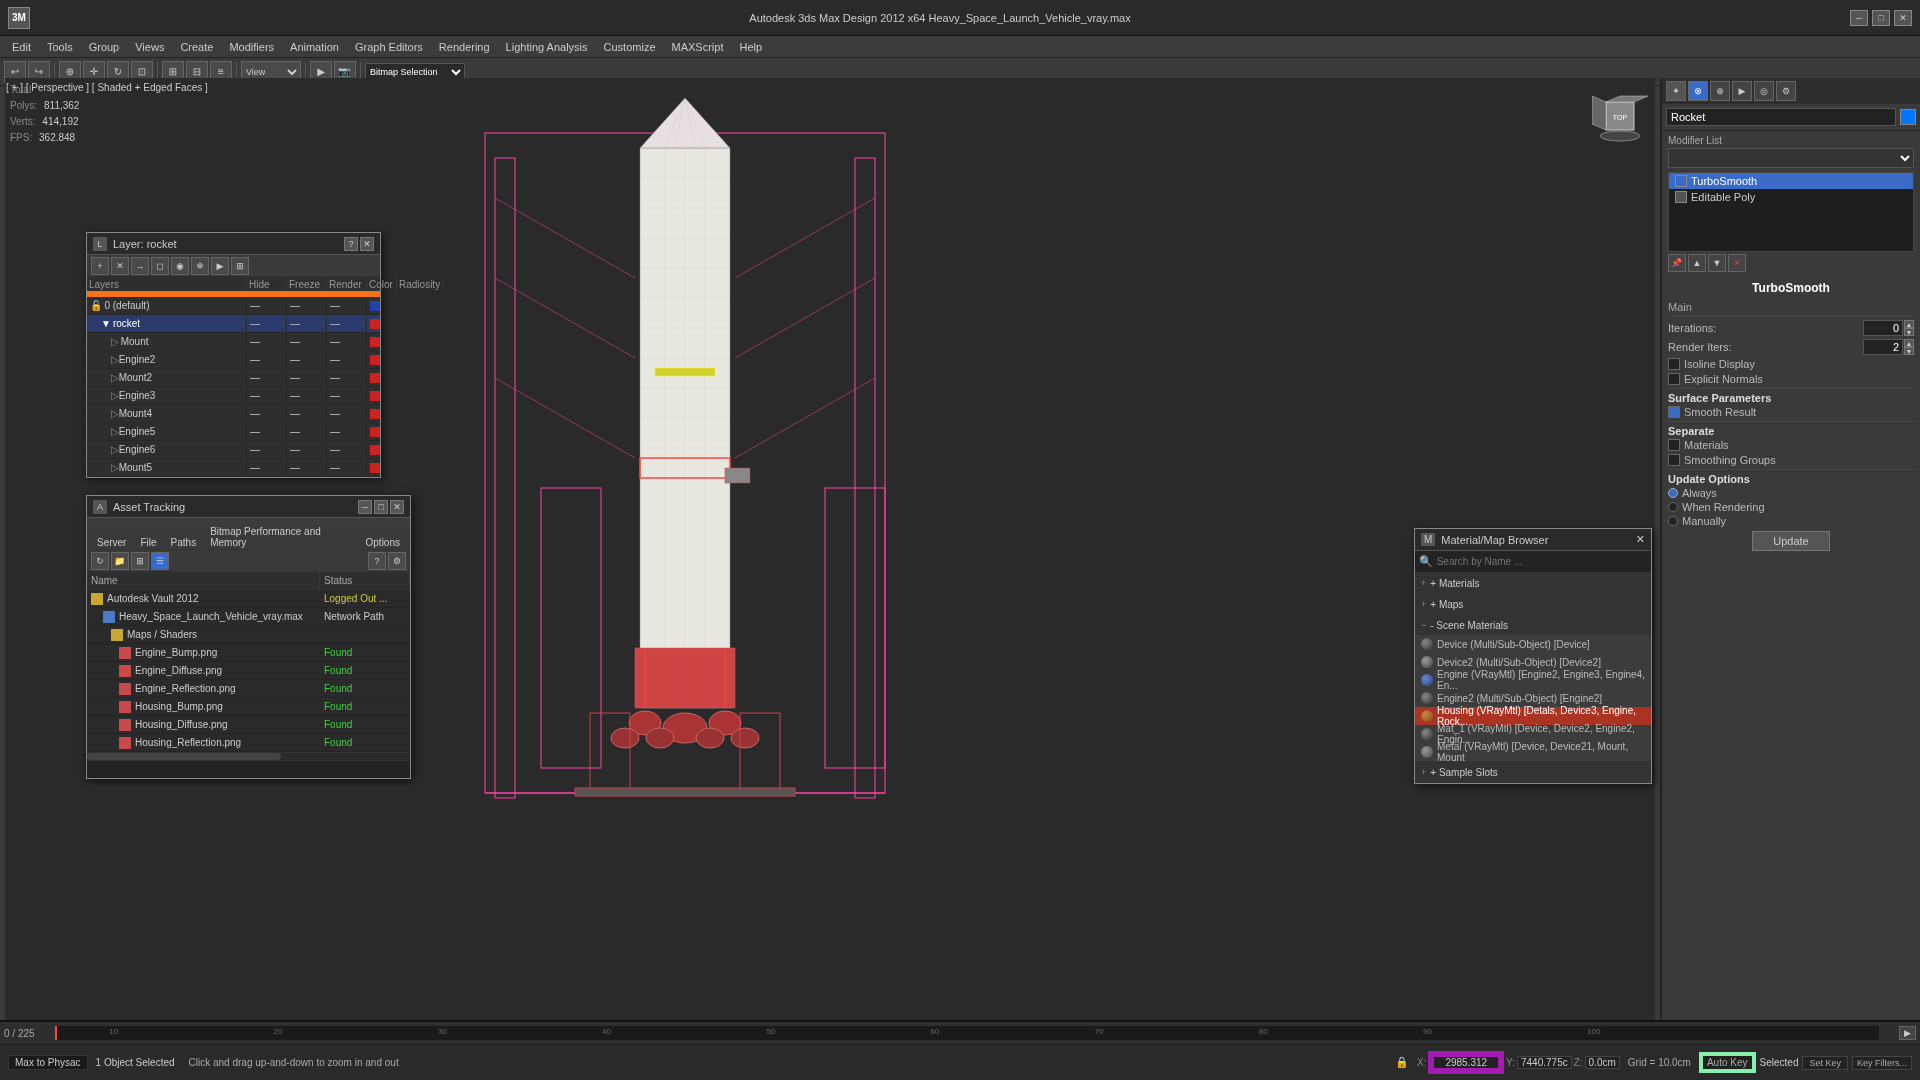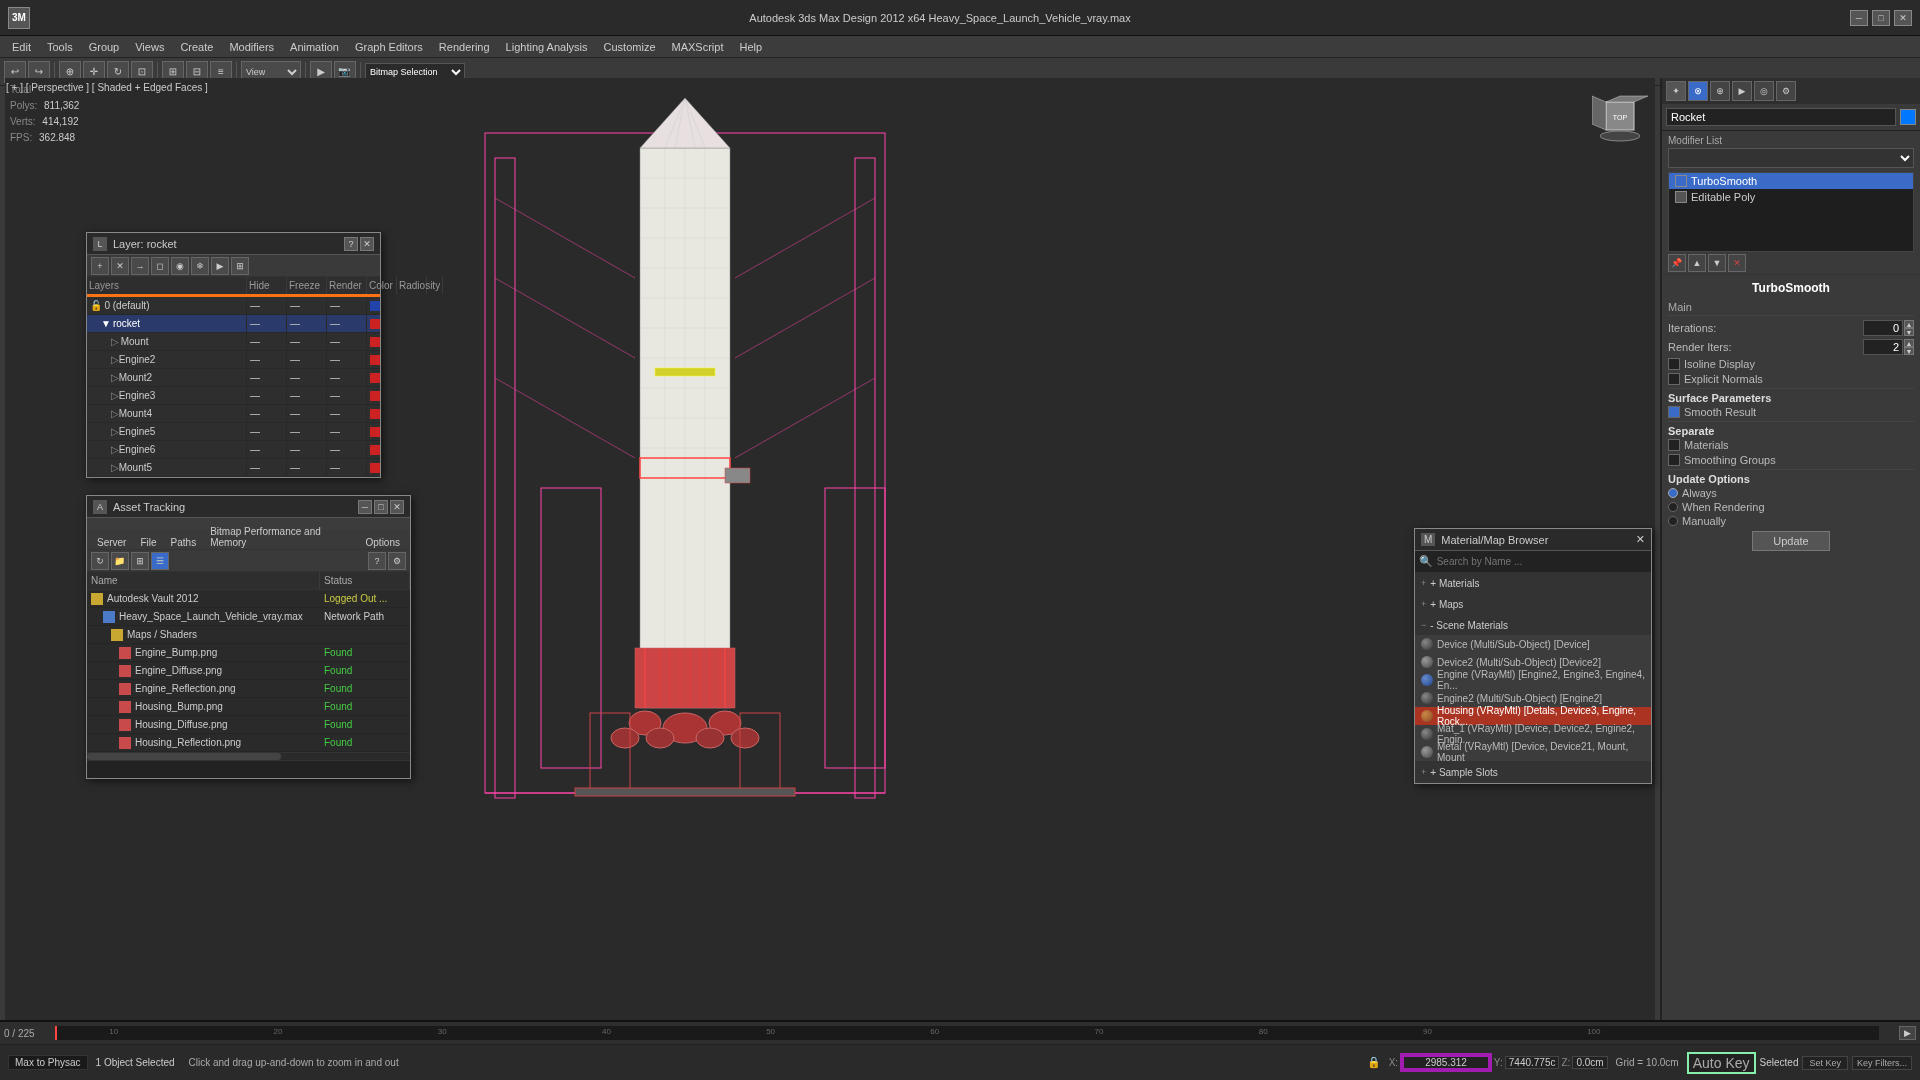--- a/index.html
+++ b/index.html
@@ -362,21 +362,21 @@
       display: flex; align-items: center; justify-content: center;
       cursor: pointer;
       font-size: 9px;
       color: #ccc;
     }
     #layer-header {
       display: grid;
       grid-template-columns: 160px 40px 40px 40px 30px 30px 16px;
       height: 20px;
       background: #2e2e2e;
-      border-bottom: 3px solid #f97316;
+      border-bottom: 6px solid #f97316;
     }
     .layer-header-cell {
       font-size: 10px;
       color: #999;
       display: flex;
       align-items: center;
       padding: 0 2px;
       border-right: 1px solid #3a3a3a;
     }
     #layer-rows {
@@ -1280,28 +1280,28 @@
   </div>
   <div id="status-bar">
     <div style="background:#1a1a1a;padding:1px 6px;border:1px solid #333;font-size:10px;">Max to Physac</div>
     <div style="font-size:10px;color:#ccc;margin-right:6px;">1 Object Selected</div>
     <div id="status-message">Click and drag up-and-down to zoom in and out</div>
 
     <span style="font-size:11px;color:#888;">🔒</span>
 
     <div style="display:flex;align-items:center;gap:2px;font-size:10px;">
       <span style="color:#888;">X:</span>
-      <span style="color:#ccc;background:#222;border:4px solid #a21caf;padding:0 21px;">2985.312</span>
+      <span style="color:#ccc;background:#222;border:6px solid #a21caf;padding:0 11px;">2985.312</span>
       <span style="color:#888;">Y:</span>
       <span style="color:#ccc;background:#222;border:1px solid #444;padding:0 3px;">7440.775c</span>
       <span style="color:#888;">Z:</span>
       <span style="color:#ccc;background:#222;border:1px solid #444;padding:0 3px;">0.0cm</span>
     </div>
     <div style="font-size:10px;color:#aaa;">Grid = 10.0cm</div>
 
     <div style="display:flex;align-items:center;gap:4px;margin-left:auto;">
-      <button style="background:#222;border:2px solid #86efac;color:#aaa;padding:1px 4px;font-size:14px;cursor:pointer;">Auto Key</button>
+      <button style="background:#222;border:4px solid #86efac;color:#aaa;padding:1px 4px;font-size:10px;cursor:pointer;">Auto Key</button>
       <span style="color:#ccc;font-size:10px;">Selected</span>
       <button style="background:#222;border:1px solid #444;color:#aaa;padding:1px 6px;font-size:9px;cursor:pointer;">Set Key</button>
       <button style="background:#222;border:1px solid #444;color:#aaa;padding:1px 4px;font-size:9px;cursor:pointer;">Key Filters...</button>
     </div>
   </div>
 </div>
 
 </body></html>

